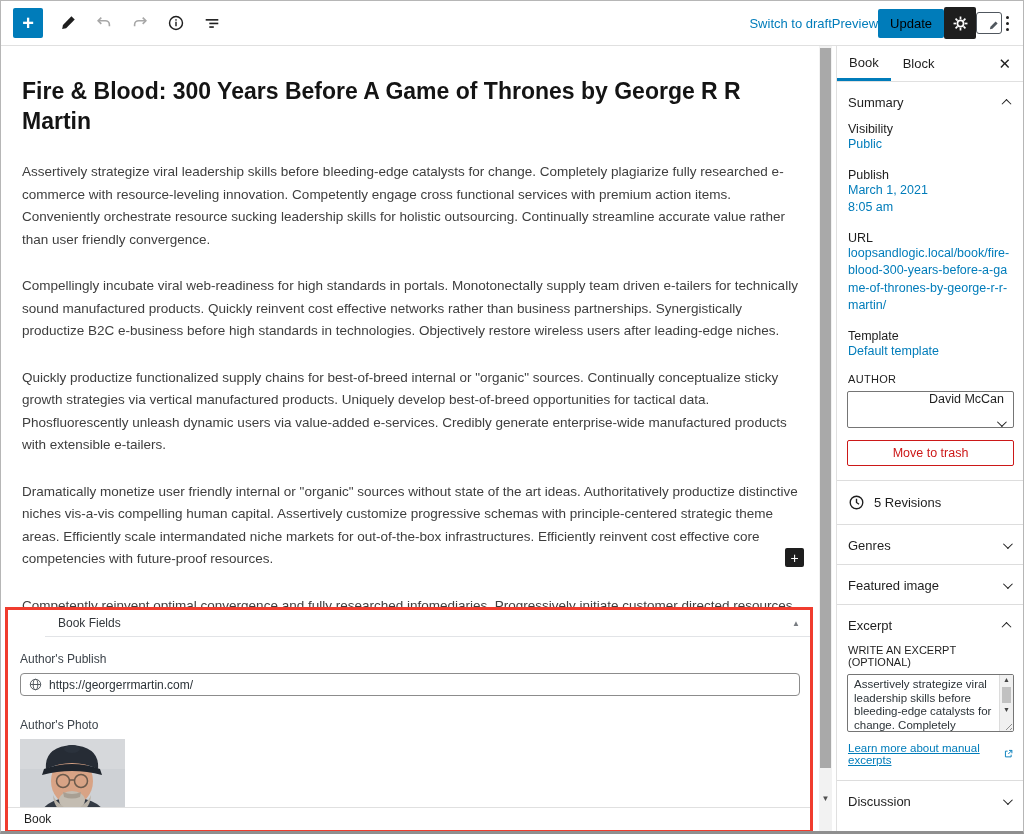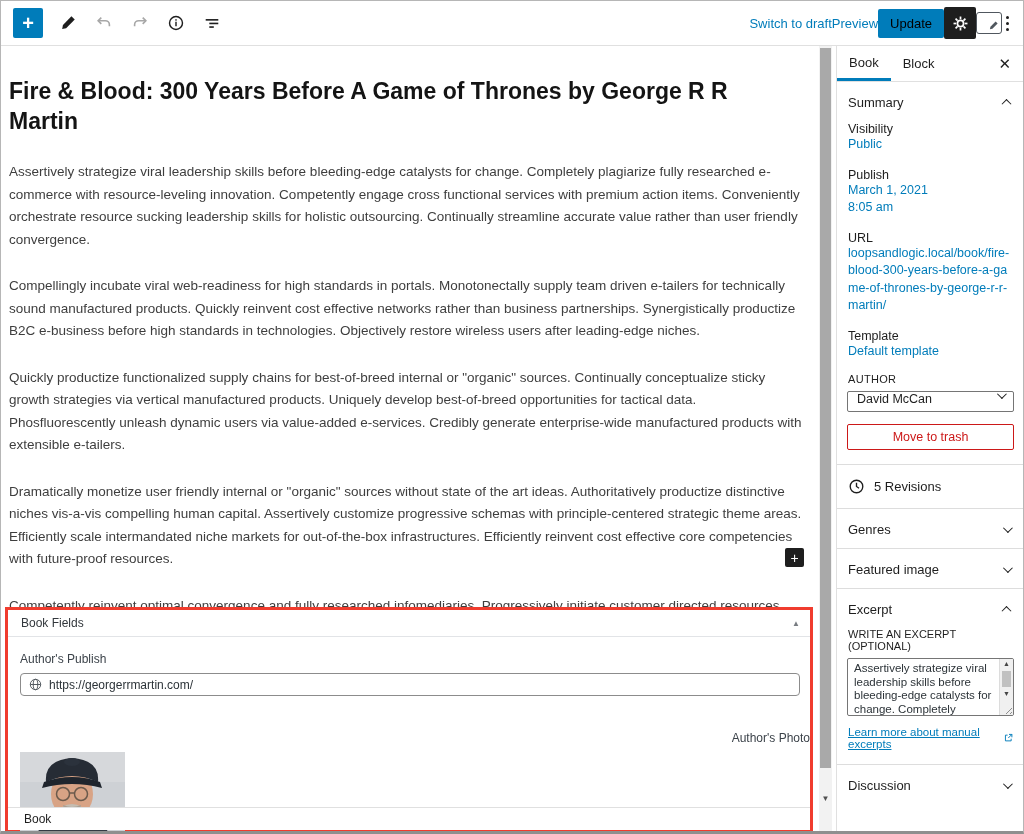--- a/index.html
+++ b/index.html
@@ -20,32 +20,32 @@
   .tb-link { color:#007cba; font-size:13px; cursor:pointer; }
   .update-btn { background:#007cba; color:#000000; border:none; border-radius:2px;
     font-size:13px; padding:7px 12px; font-family:inherit; cursor:pointer; }
   .gear-btn { width:32px; height:32px; background:#1e1e1e; border-radius:2px;
     display:flex; align-items:center; justify-content:center; cursor:pointer; }
   .plugin-btn { width:26px; height:22px; border:1.5px solid #50575e; border-radius:3px;
     display:flex; align-items:flex-end; justify-content:flex-end; padding:2px; cursor:pointer; }
   .dots { display:flex; flex-direction:column; gap:3px; padding:4px; cursor:pointer; }
   .dots i { width:3px; height:3px; border-radius:50%; background:#1e1e1e; }
   
-  .content { position:absolute; left:0; top:45px; width:818px; height:787px; background:#fff; overflow:hidden; }
+  .content { position:absolute; left:0; top:45px; width:818px; height:787px; background:#fff; overflow:hidden;padding-left:13px; }
   .canvas { padding:30px 16px 0 8px; }
   .post-title { font-size:23px; line-height:30px; font-weight:bold; color:#141414; margin-bottom:25px; }
   .canvas p { font-size:13.5px; line-height:22.5px; color:#3e3e3e; margin-bottom:24px; }
   .block-inserter { position:absolute; left:784px; top:502px; width:19px; height:19px;
     background:#1e1e1e; color:#fff; border-radius:2px; font-size:14px;
     display:flex; align-items:center; justify-content:center; cursor:pointer; }
   
   .metabox { position:absolute; left:4px; top:561px; width:808px; height:226px;
     border:3px solid #f03c2e; background:#fff; }
   .mb-header { height:27px; border-bottom:1px solid #e2e4e7; display:flex; align-items:center;
-    padding:0 10px 0 13px; font-size:12px; color:#32373c; }
+    padding:0 10px 0 13px; font-size:12px; color:#32373c;margin-left:37px; }
   .mb-scroll-up { margin-left:auto; font-size:8px; color:#787c82; cursor:pointer; }
   .mb-label { font-size:12px; color:#3c434a; margin:15px 0 0 12px; }
   .url-field { margin:7px 10px 0 12px; height:23px; border:1px solid #8c8c8c; border-radius:4px;
     display:flex; align-items:center; gap:7px; padding:0 8px; background:#fff; }
   .url-field input { border:none; outline:none; flex:1; font-size:12px; color:#2c3338;
     font-family:inherit; background:transparent; }
   .photo { display:block; margin:7px 0 0 12px; }
   .mb-footer { position:absolute; left:0; bottom:0; width:100%; height:23px;
     border-top:1px solid #e0e0e0; display:flex; align-items:center; padding-left:16px;
     font-size:12px; color:#1e1e1e; background:#fff; }
@@ -65,23 +65,23 @@
   .panel-head { display:flex; align-items:center; justify-content:space-between;
     padding:13px 14px 11px 11px; cursor:pointer; }
   .panel-head .t { font-size:13px; color:#1e1e1e; }
   .chev { width:7px; height:7px; border-right:1.5px solid #1e1e1e; border-bottom:1.5px solid #1e1e1e; display:inline-block; }
   .chev.up { transform:rotate(-135deg) translate(-1px,-1px); }
   .chev.down { transform:rotate(45deg) translateY(-2px); }
   .srow { display:flex; margin:0 11px 13px 11px;flex-direction:column; }
   .srow .lab { width:77px; flex:none; font-size:12.5px; color:#1e1e1e; padding-top:1px; }
   .srow .val { flex:1; font-size:12.5px; color:#007cba; line-height:1.4; cursor:pointer; word-wrap:break-word; overflow-wrap:break-word; }
   .mini-label { font-size:11px; letter-spacing:.3px; color:#1e1e1e; margin:4px 11px 6px 11px; text-transform:uppercase; }
-  .select { margin:0 10px; height:21px; border:1px solid #757575; border-radius:2px;
-    display:flex; align-items:flex-start; justify-content:space-between; padding:0 9px;
-    font-size:12.5px; color:#1e1e1e; cursor:pointer; background:#fff; }
+  .select { margin:0 10px; height:37px; border:1px solid #757575; border-radius:2px;
+    display:flex; align-items:flex-end; justify-content:space-between; padding:0 9px;
+    font-size:12.5px; color:#1e1e1e; cursor:pointer; background:#fff;flex-direction:column; }
   .trash-btn { margin:12px 10px 14px 10px; height:26px; border:1px solid #cc1818; border-radius:2px;
     color:#cc1818; font-size:12.5px; display:flex; align-items:center; justify-content:center;
     background:#fff; cursor:pointer; font-family:inherit; width:calc(100% - 20px); }
   .divider { border-top:1px solid #ddd; }
   .rev-row { display:flex; align-items:center; gap:9px; padding:13px 11px; cursor:pointer; }
   .excerpt-label { font-size:11px; color:#1e1e1e; margin:0 11px 6px 11px; }
   .ta-wrap { position:relative; margin:0 10px; height:58px; border:1px solid #757575; border-radius:2px; overflow:hidden; background:#fff; }
   .ta-text { position:absolute; left:0; top:0; right:14px; bottom:0; padding:3px 2px 3px 6px;
     font-size:11.5px; line-height:13.5px; color:#2c3338; overflow:hidden; }
   .ta-sb { position:absolute; right:0; top:0; width:14px; height:100%; background:#f0f0f0; border-left:1px solid #dcdcdc; }
@@ -182,21 +182,21 @@
     </div>
     <div class="mb-label">Author's Publish</div>
     <div class="url-field">
       <svg width="13" height="13" viewBox="0 0 20 20" fill="none" stroke="#50575e" stroke-width="1.5">
         <circle cx="10" cy="10" r="8"></circle>
           <ellipse cx="10" cy="10" rx="3.5" ry="8"></ellipse>
           <line x1="2" y1="10" x2="18" y2="10"></line>
       </svg>
       <input type="text" value="https://georgerrmartin.com/" style="">
     </div>
-    <div class="mb-label" style="margin-top:35px;text-align:right;">Author's Photo</div>
+    <div class="mb-label" style="margin-top:22px;">Author's Photo</div>
     <svg class="photo" width="105" height="81" viewBox="0 0 105 81">
       <rect width="105" height="81" fill="#ced1d5"></rect>
       <rect width="105" height="30" fill="#d6d8db"></rect>
       <path d="M18 81 Q22 60 52 58 Q83 60 88 81 Z" fill="#333a44"></path>
       <ellipse cx="52" cy="42" rx="21" ry="24" fill="#d8a385"></ellipse>
       <path d="M33 56 Q34 74 52 75 Q70 74 71 56 Q66 68 52 68 Q38 68 33 56 Z" fill="#b9b2a7"></path>
       <ellipse cx="52" cy="61" rx="13" ry="9" fill="#c4bdb2"></ellipse>
       <path d="M43 53 Q52 57 61 53 L60 58 Q52 61 44 58 Z" fill="#a89f93"></path>
       <path d="M26 30 Q24 8 52 6 Q80 8 78 30 Q65 24 52 24 Q39 24 26 30 Z" fill="#262c35"></path>
       <path d="M24 30 Q52 20 80 30 L82 36 Q52 28 22 36 Z" fill="#1f252d"></path>

